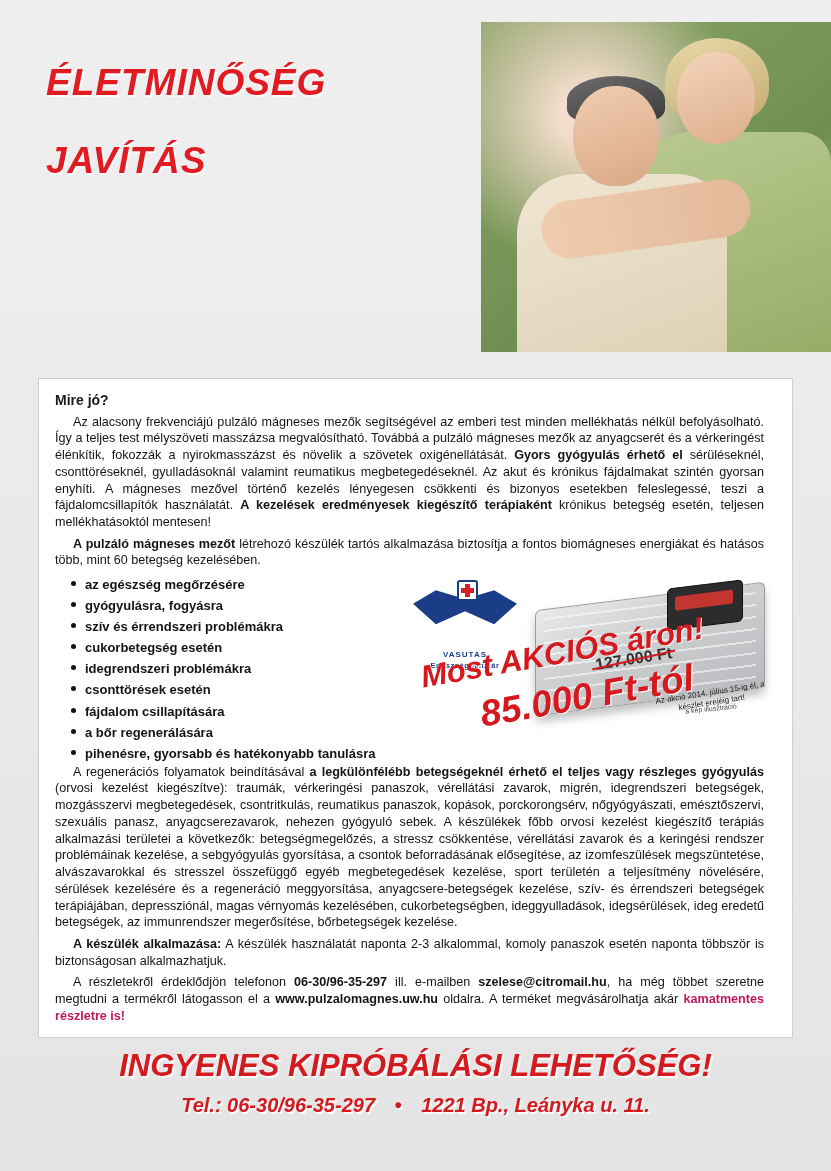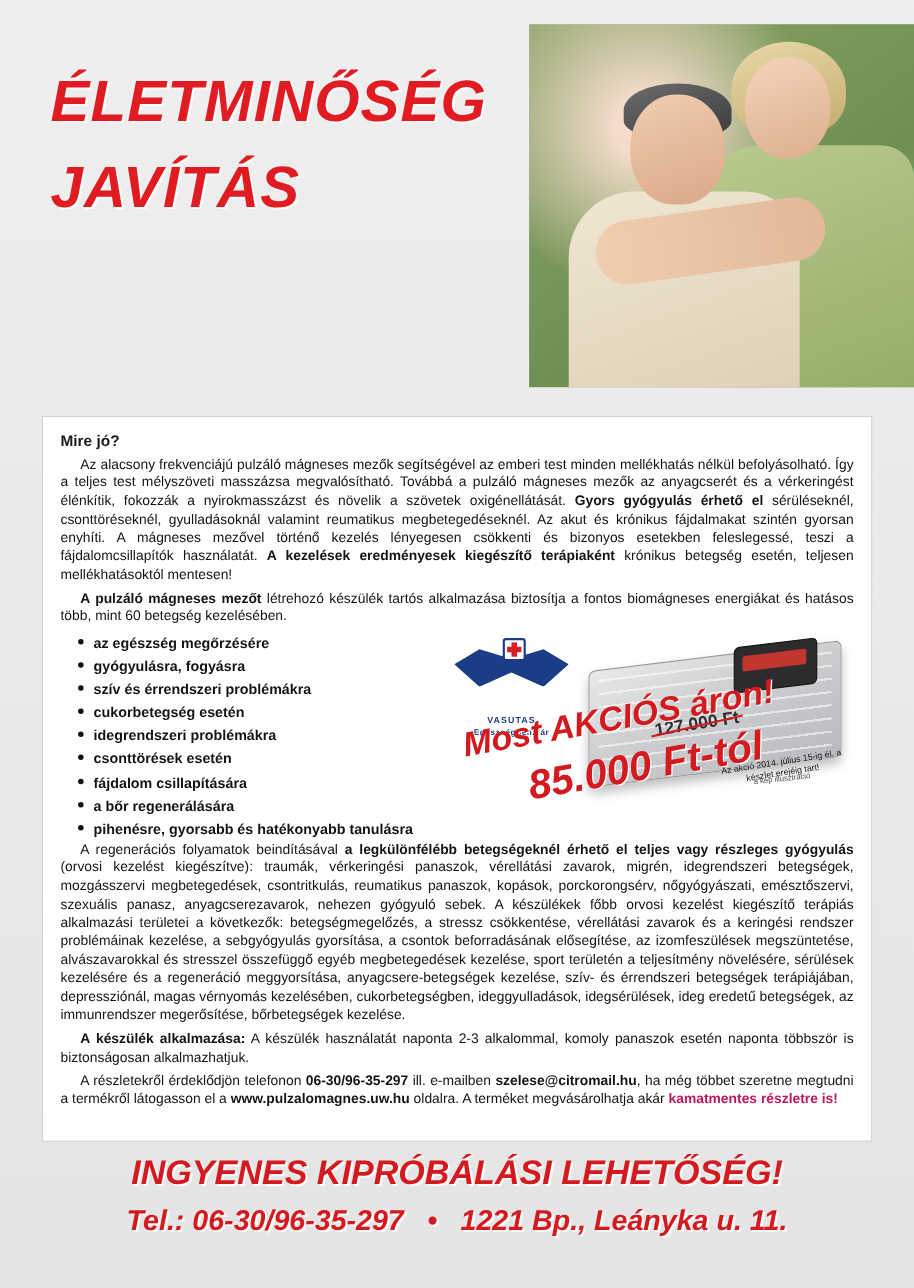--- a/index.html
+++ b/index.html
@@ -55,41 +55,41 @@
   .photo-arm{
     position:absolute;left:60px;top:168px;width:210px;height:58px;border-radius:30px;
     background:linear-gradient(90deg,#f0cdb0,#e2b999);
     transform:rotate(-8deg);
   }
 
   .title1,.title2{
     position:absolute;left:46px;
     font-weight:bold;font-style:italic;
     color:#e11b22;
-    font-size:53px;letter-spacing:1px;
+    font-size:37px;letter-spacing:1px;
     text-shadow:2px 2px 0 rgba(255,255,255,.75);
     white-space:nowrap;
   }
   .title1{top:62px;}
   .title2{top:140px;}
 
   .sub-wrap{position:absolute;left:44px;top:222px;}
   .subtitle{
     font-weight:bold;font-style:italic;font-size:41px;letter-spacing:0px;
     color:#ffffff;white-space:nowrap;line-height:1.28;
     -webkit-text-stroke:4px #2b2b2b;
     paint-order:stroke fill;
     text-shadow:3px 3px 3px rgba(0,0,0,.35);
   }
 
   
   .content{
     position:absolute;left:38px;top:378px;width:755px;height:660px;
     background:#ffffff;border:1px solid #cfcfcf;
-    padding:12px 16px 10px 16px;box-sizing:border-box;
+    padding:12px 28px 10px 16px;box-sizing:border-box;
     font-size:12.6px;color:#141414;line-height:1.33;
     text-align:justify;
   }
   .q-title{
     font-weight:bold;font-size:14px;color:#1a1a1a;margin:0 0 4px 0;
   }
   p.para{margin:0 0 5px 0;text-indent:18px;}
   .b{font-weight:bold;}
 
   
@@ -180,21 +180,21 @@
 
   
   .footer{
     position:absolute;left:0;top:1048px;width:831px;text-align:center;
   }
   .foot1{
     font-size:31px;font-weight:bold;font-style:italic;color:#d4191f;
     text-shadow:2px 2px 0 rgba(255,255,255,.85);letter-spacing:0px;
   }
   .foot2{
-    margin-top:10px;font-size:26px;font-weight:bold;font-style:italic;color:#d4191f;
+    margin-top:10px;font-size:20px;font-weight:bold;font-style:italic;color:#d4191f;
     text-shadow:2px 2px 0 rgba(255,255,255,.85);
   }
   .dot{display:inline-block;margin:0 14px;}
 </style>
 </head>
 <body>
 
 <div class="page">
 
   <div class="hero">

